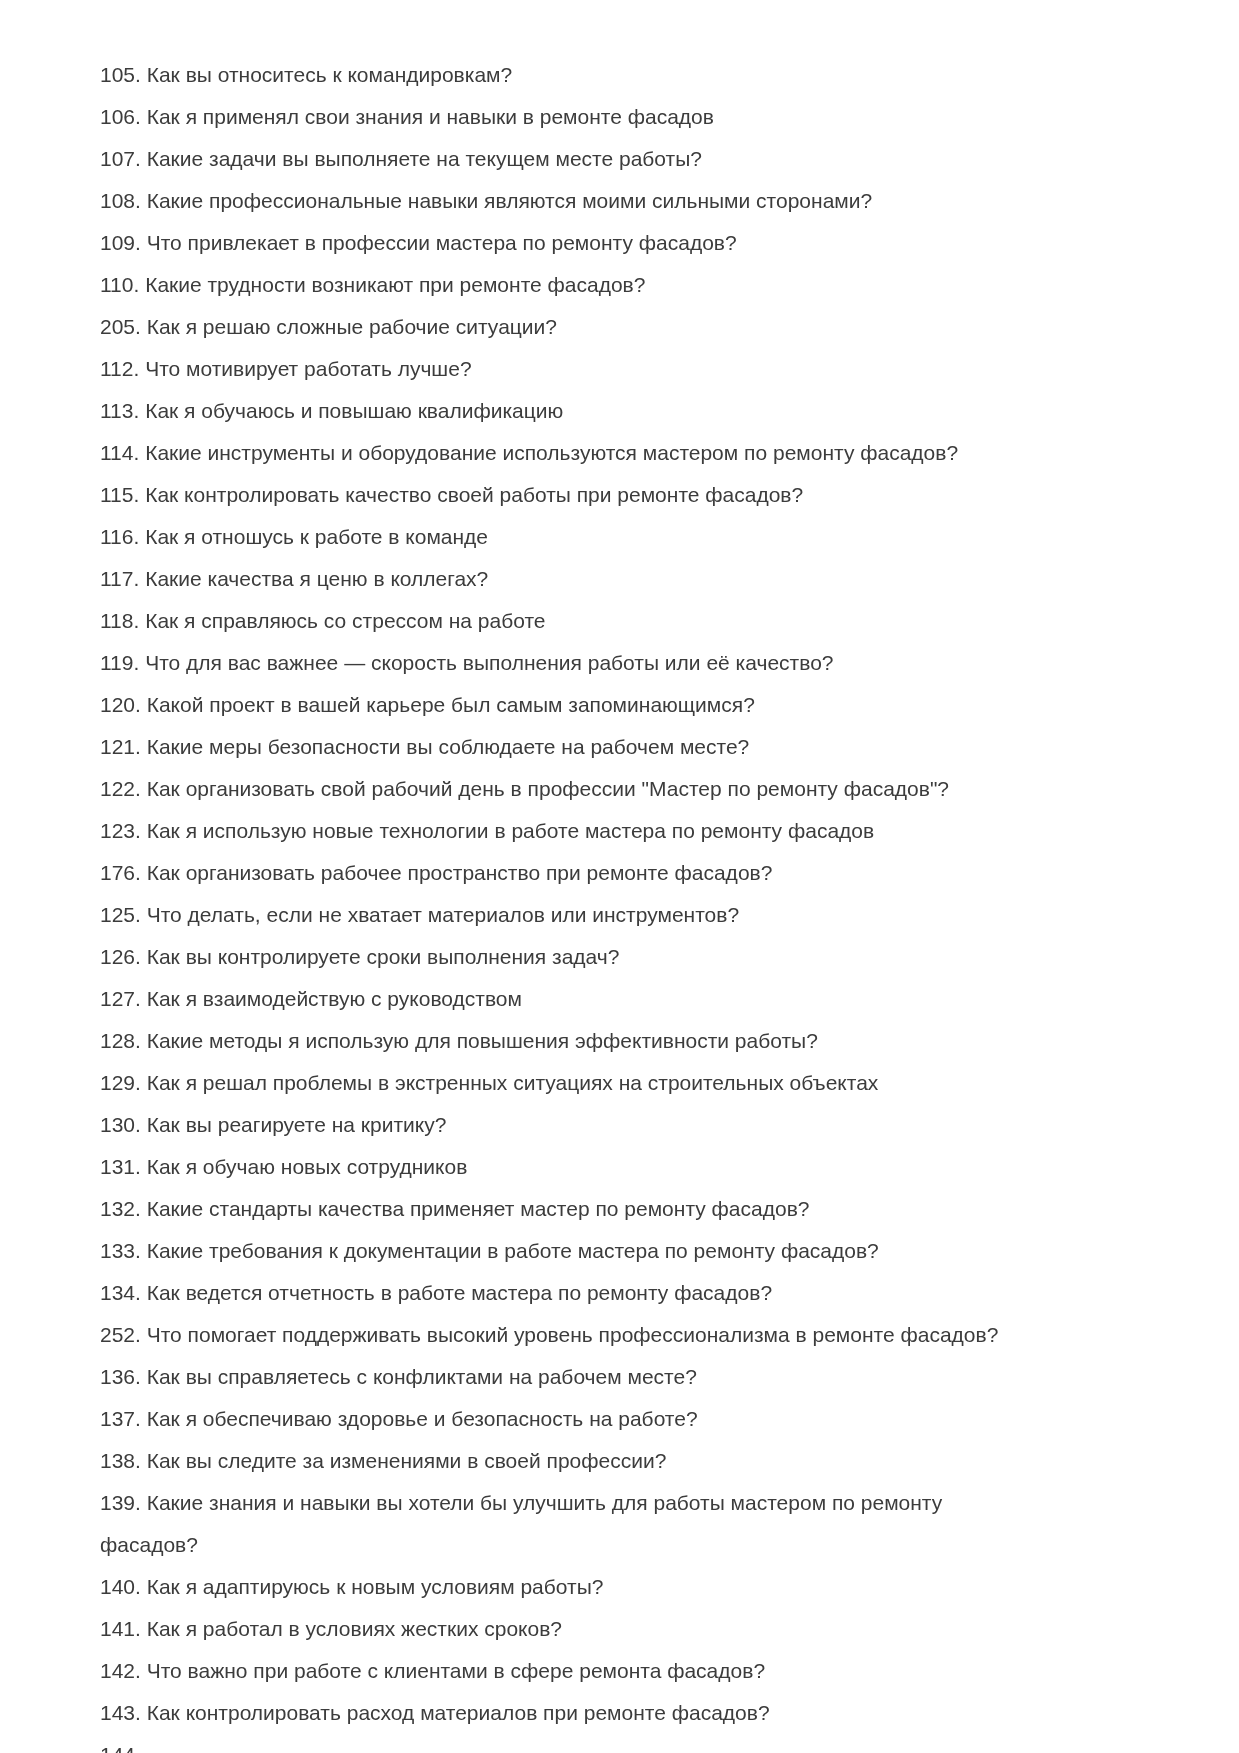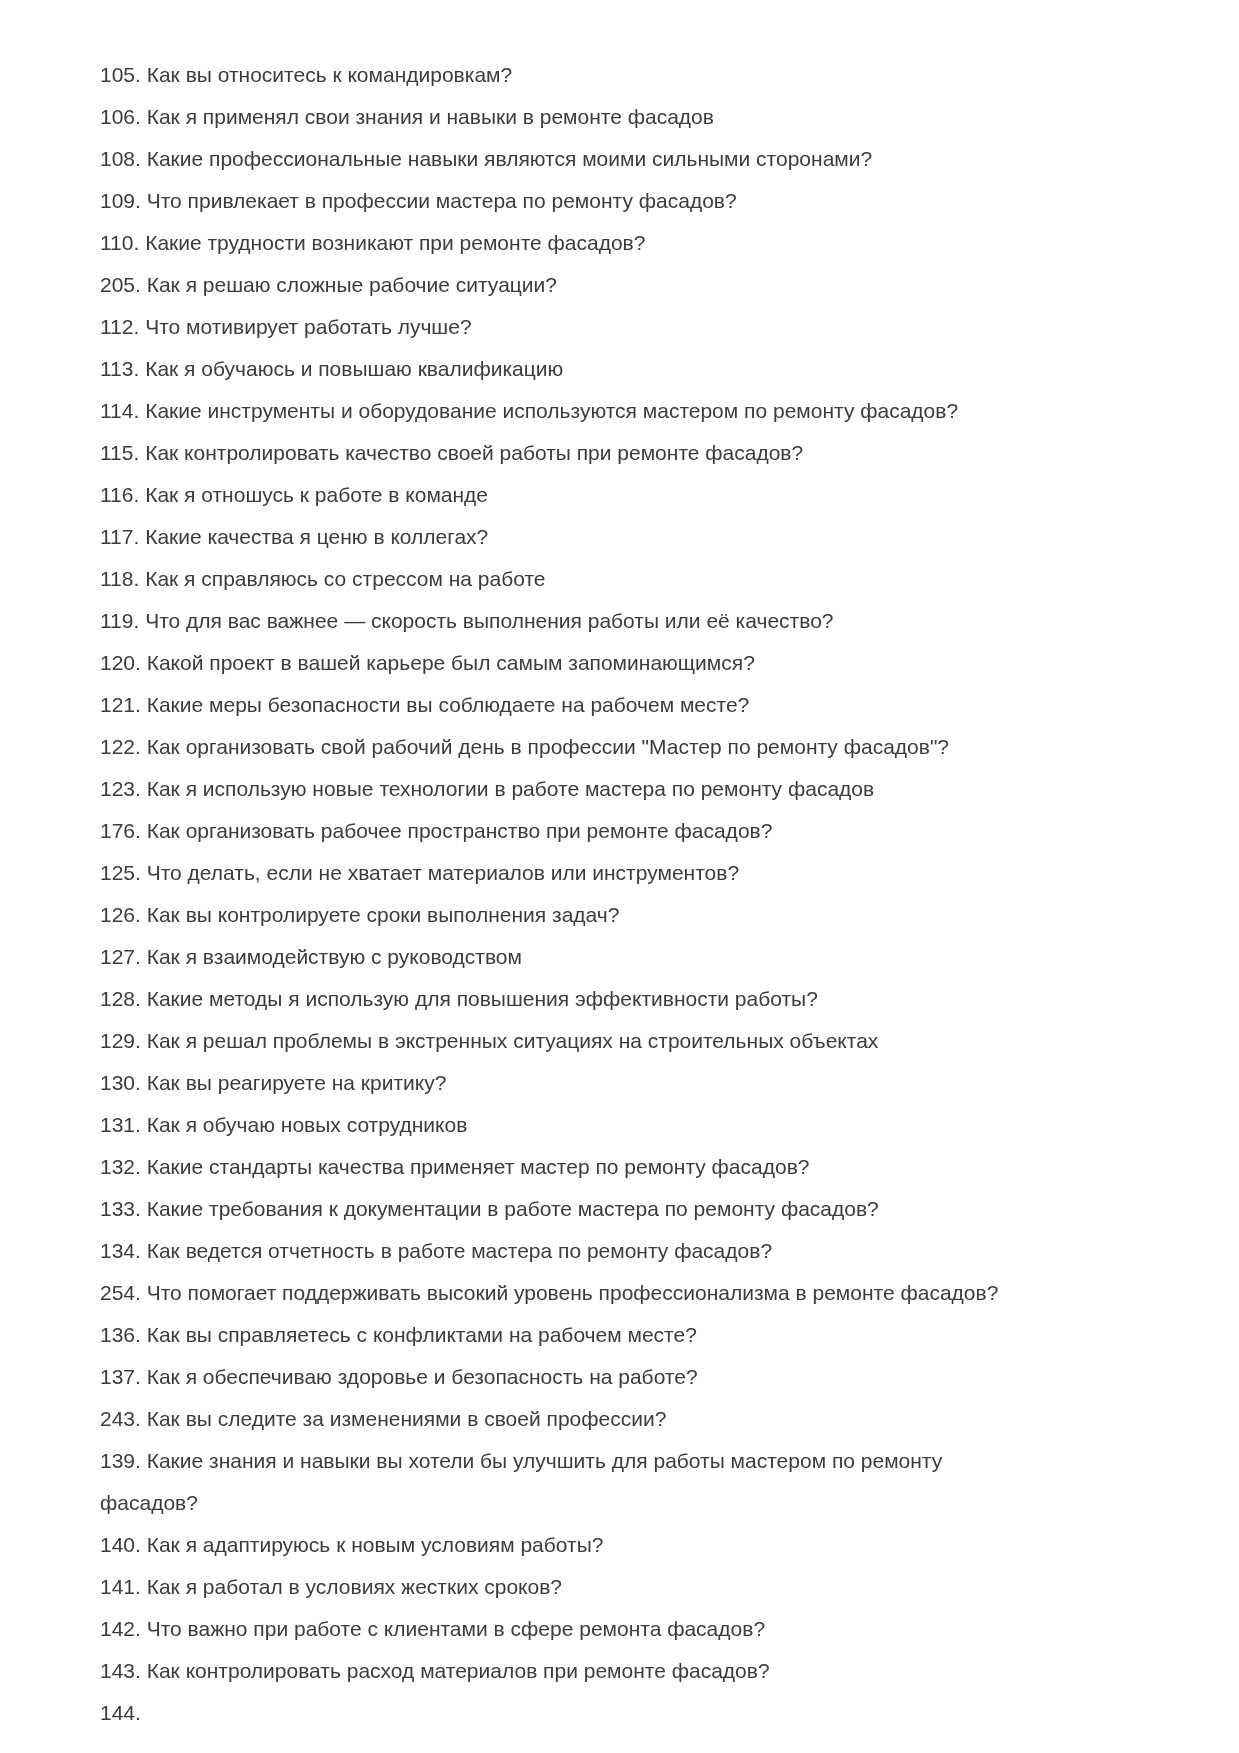--- a/index.html
+++ b/index.html
@@ -35,20 +35,21 @@
     word-wrap: break-word;
   }
 </style>
 </head>
 <body>
 
 <div class="page">
   <div class="qlist" id="qlist">
       <p class="q">105. Как вы относитесь к командировкам?</p>
       <p class="q">106. Как я применял свои знания и навыки в ремонте фасадов</p>
+      <p class="q">107. Какие задачи вы выполняете на текущем месте работы?</p>
       <p class="q">108. Какие профессиональные навыки являются моими сильными сторонами?</p>
       <p class="q">109. Что привлекает в профессии мастера по ремонту фасадов?</p>
       <p class="q">110. Какие трудности возникают при ремонте фасадов?</p>
       <p class="q">205. Как я решаю сложные рабочие ситуации?</p>
       <p class="q">112. Что мотивирует работать лучше?</p>
       <p class="q">113. Как я обучаюсь и повышаю квалификацию</p>
       <p class="q">114. Какие инструменты и оборудование используются мастером по ремонту фасадов?</p>
       <p class="q">115. Как контролировать качество своей работы при ремонте фасадов?</p>
       <p class="q">116. Как я отношусь к работе в команде</p>
       <p class="q">117. Какие качества я ценю в коллегах?</p>
@@ -62,24 +63,24 @@
       <p class="q">125. Что делать, если не хватает материалов или инструментов?</p>
       <p class="q">126. Как вы контролируете сроки выполнения задач?</p>
       <p class="q">127. Как я взаимодействую с руководством</p>
       <p class="q">128. Какие методы я использую для повышения эффективности работы?</p>
       <p class="q">129. Как я решал проблемы в экстренных ситуациях на строительных объектах</p>
       <p class="q">130. Как вы реагируете на критику?</p>
       <p class="q">131. Как я обучаю новых сотрудников</p>
       <p class="q">132. Какие стандарты качества применяет мастер по ремонту фасадов?</p>
       <p class="q">133. Какие требования к документации в работе мастера по ремонту фасадов?</p>
       <p class="q">134. Как ведется отчетность в работе мастера по ремонту фасадов?</p>
-      <p class="q">254. Что помогает поддерживать высокий уровень профессионализма в ремонте фасадов?</p>
+      <p class="q">252. Что помогает поддерживать высокий уровень профессионализма в ремонте фасадов?</p>
       <p class="q">136. Как вы справляетесь с конфликтами на рабочем месте?</p>
       <p class="q">137. Как я обеспечиваю здоровье и безопасность на работе?</p>
-      <p class="q">243. Как вы следите за изменениями в своей профессии?</p>
+      <p class="q">138. Как вы следите за изменениями в своей профессии?</p>
       <p class="q">139. Какие знания и навыки вы хотели бы улучшить для работы мастером по ремонту фасадов?</p>
       <p class="q">140. Как я адаптируюсь к новым условиям работы?</p>
       <p class="q">141. Как я работал в условиях жестких сроков?</p>
       <p class="q">142. Что важно при работе с клиентами в сфере ремонта фасадов?</p>
       <p class="q">143. Как контролировать расход материалов при ремонте фасадов?</p>
       <p class="q">144.</p>
     </div>
 </div>
 
 </body></html>

